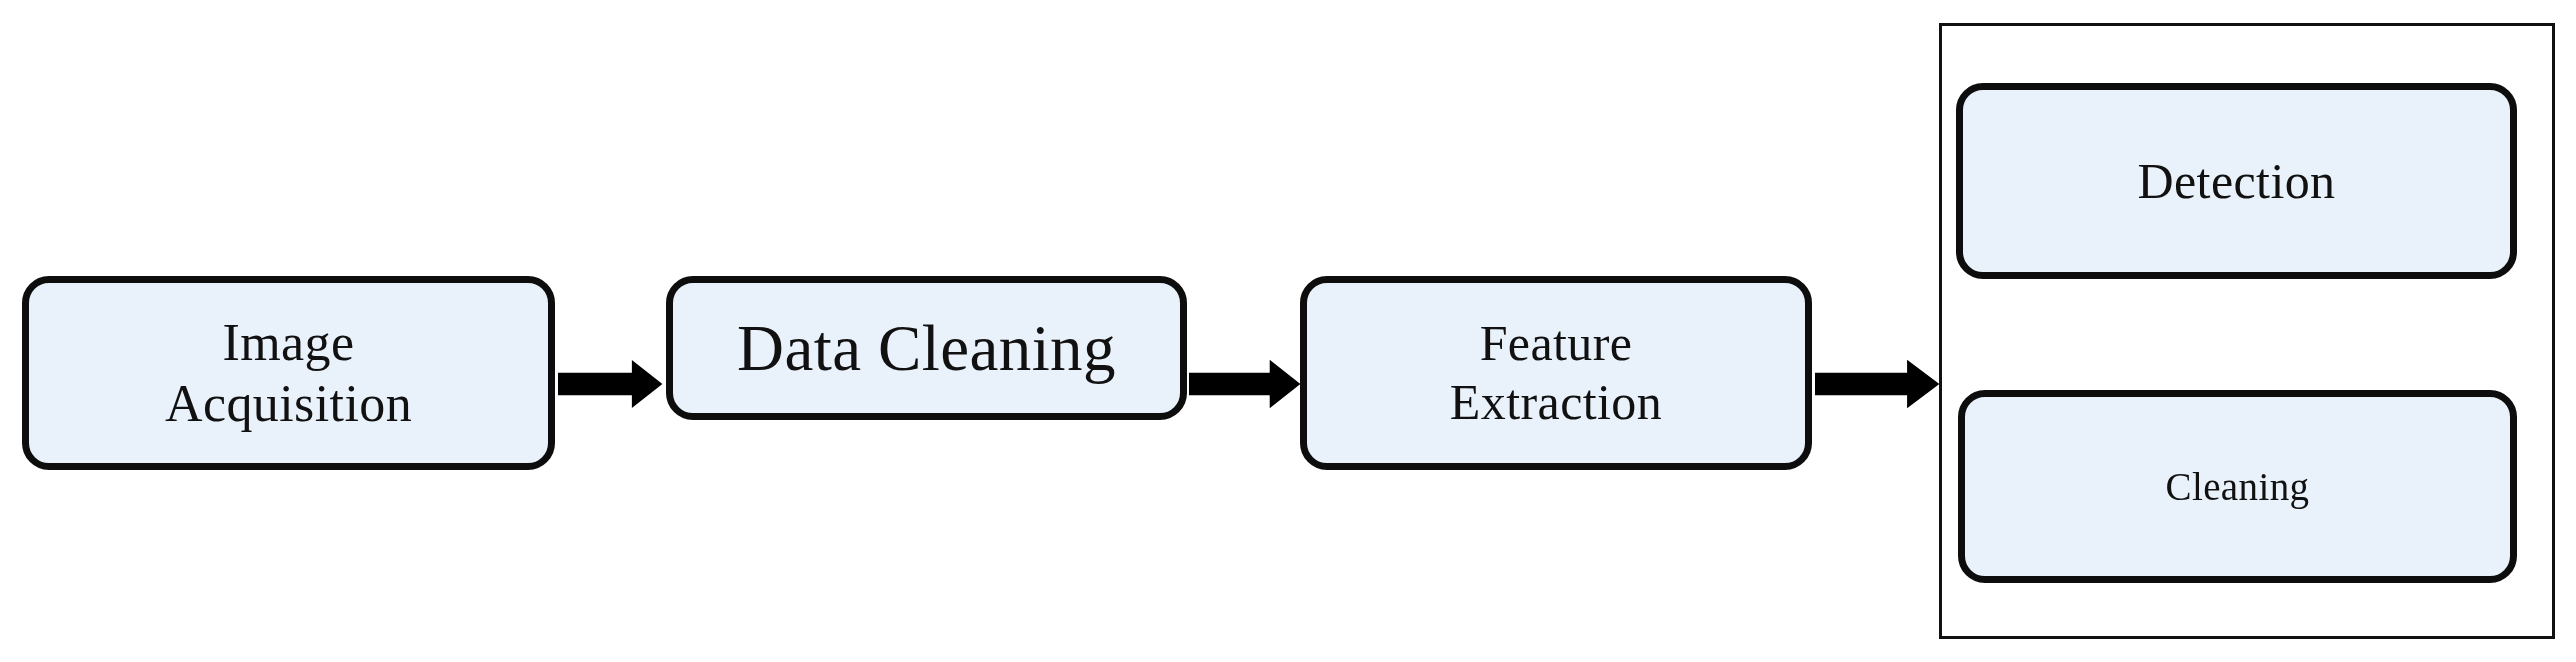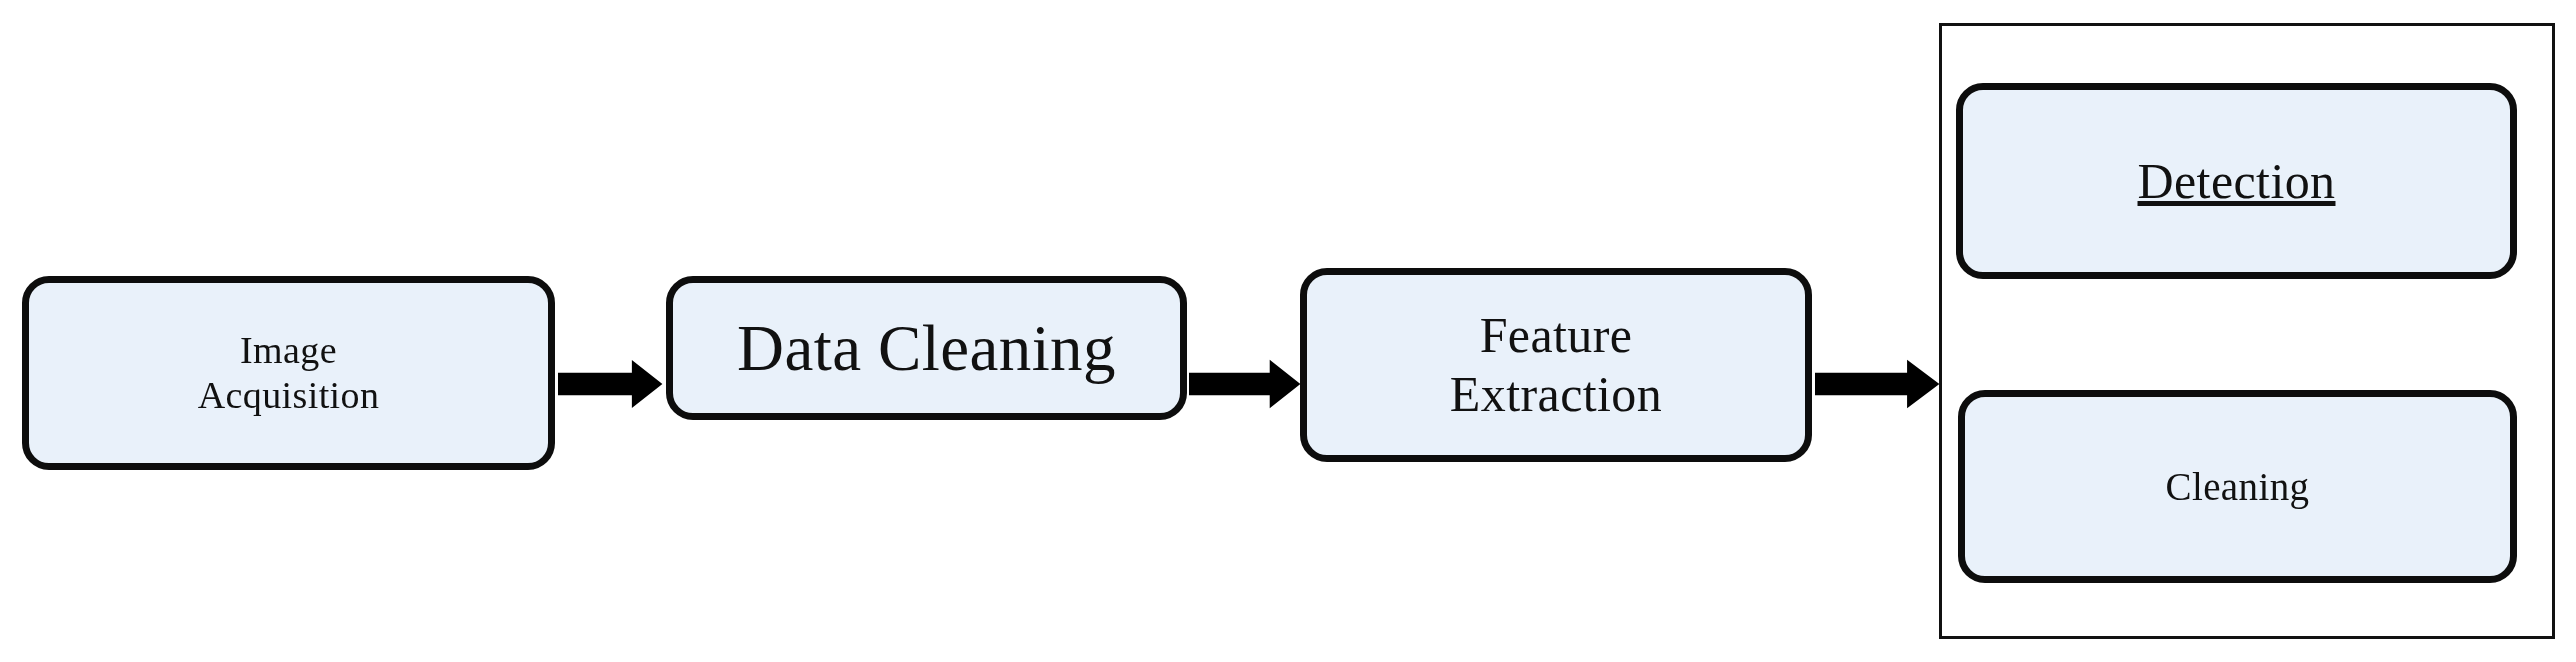--- a/index.html
+++ b/index.html
@@ -37,29 +37,29 @@
   .node .label {
     display: block;
     width: 100%;
     padding: 0 8px;
     white-space: pre-line;
   }
 
   #node-image-acquisition {
     left: 22px;  top: 276px;
     width: 533px; height: 194px;
-    font-size: 38px;
+    font-size: 52px;
   }
   #node-data-cleaning {
     left: 666px; top: 276px;
     width: 521px; height: 144px;
     font-size: 65px;
   }
   #node-feature-extraction {
-    left: 1300px; top: 268px;
+    left: 1300px; top: 276px;
     width: 512px; height: 194px;
     font-size: 50px;
   }
 
   
   .arrow {
     position: absolute;
     display: block;
   }
 
@@ -83,21 +83,20 @@
     align-items: center;
     justify-content: center;
     text-align: center;
     color: #111111;
     letter-spacing: 0.4px;
   }
   #node-detection {
     left: 1956px; top: 83px;
     width: 561px; height: 196px;
     font-size: 50px;
-    text-decoration: underline;
   }
   #node-diagnosis {
     left: 1958px; top: 390px;
     width: 559px; height: 193px;
     font-size: 39px;
   }
 </style>
 </head>
 <body>
 

